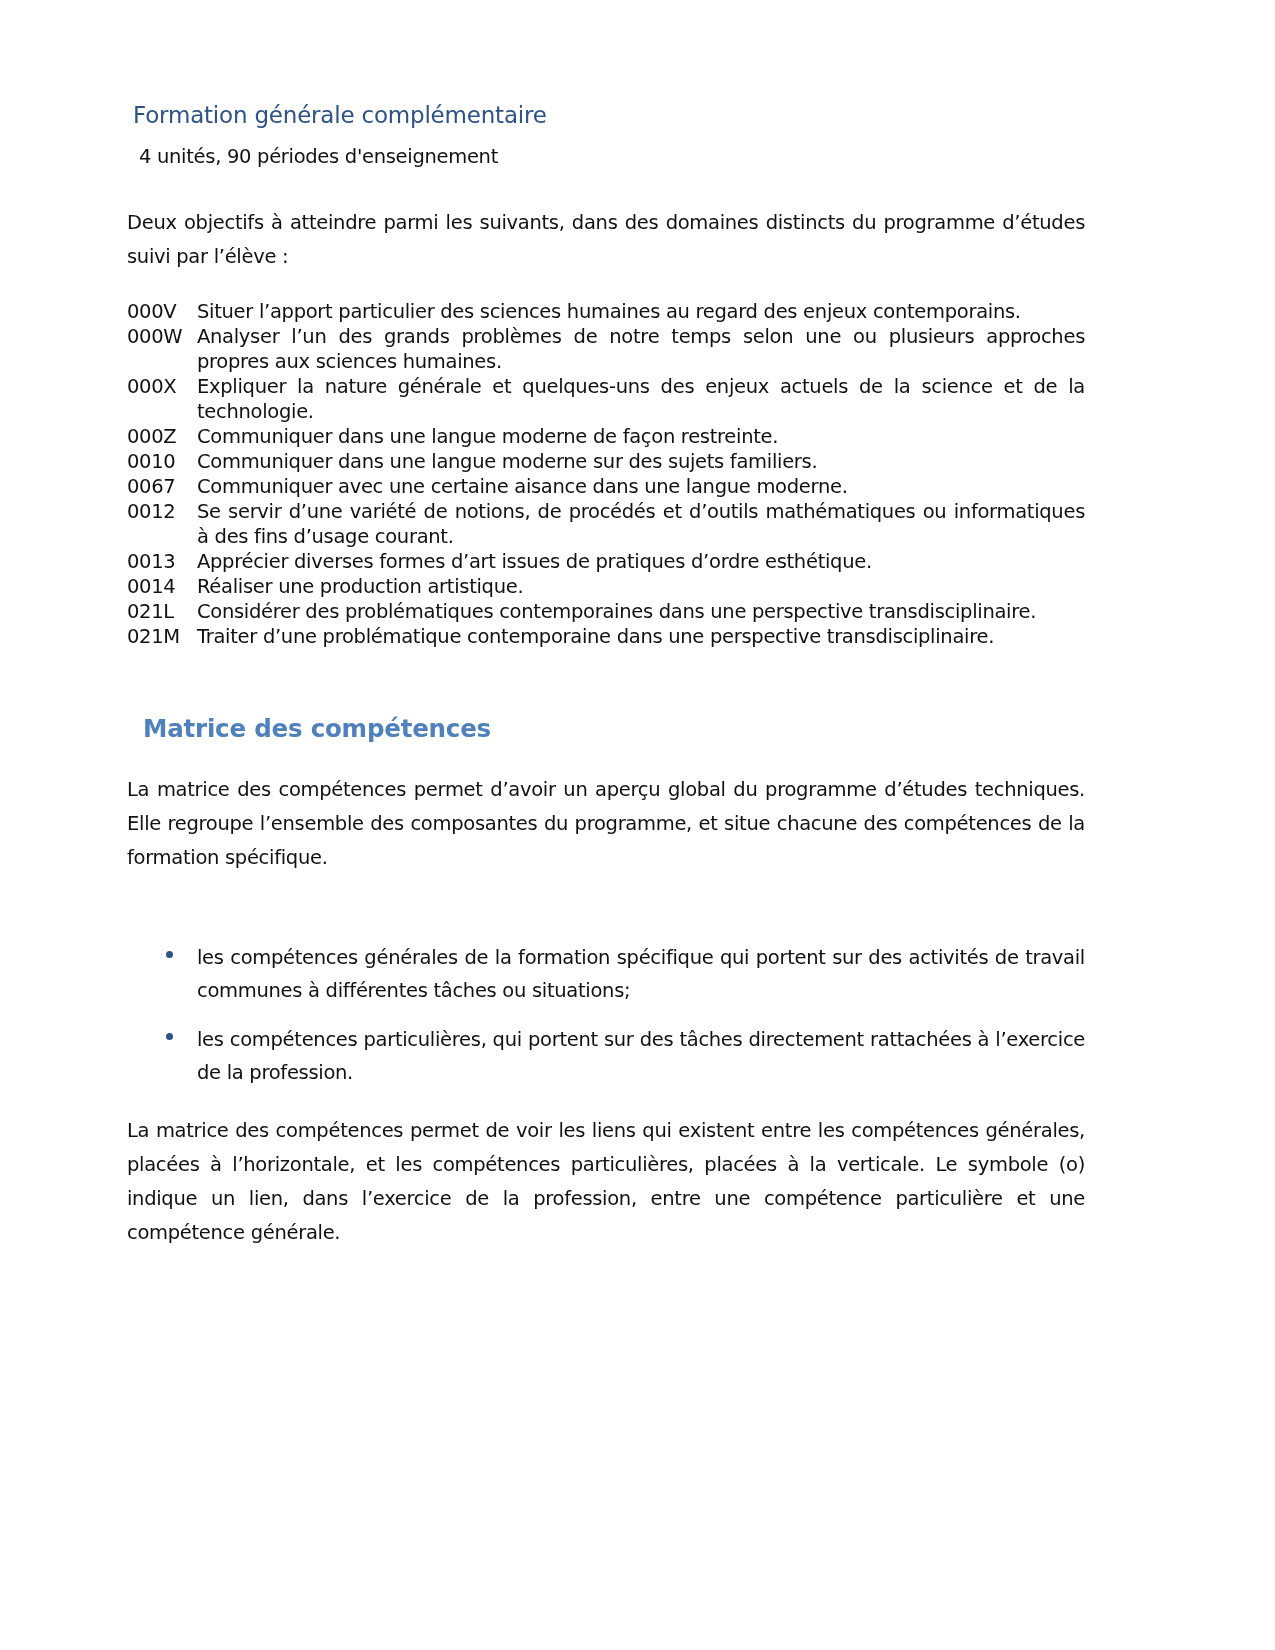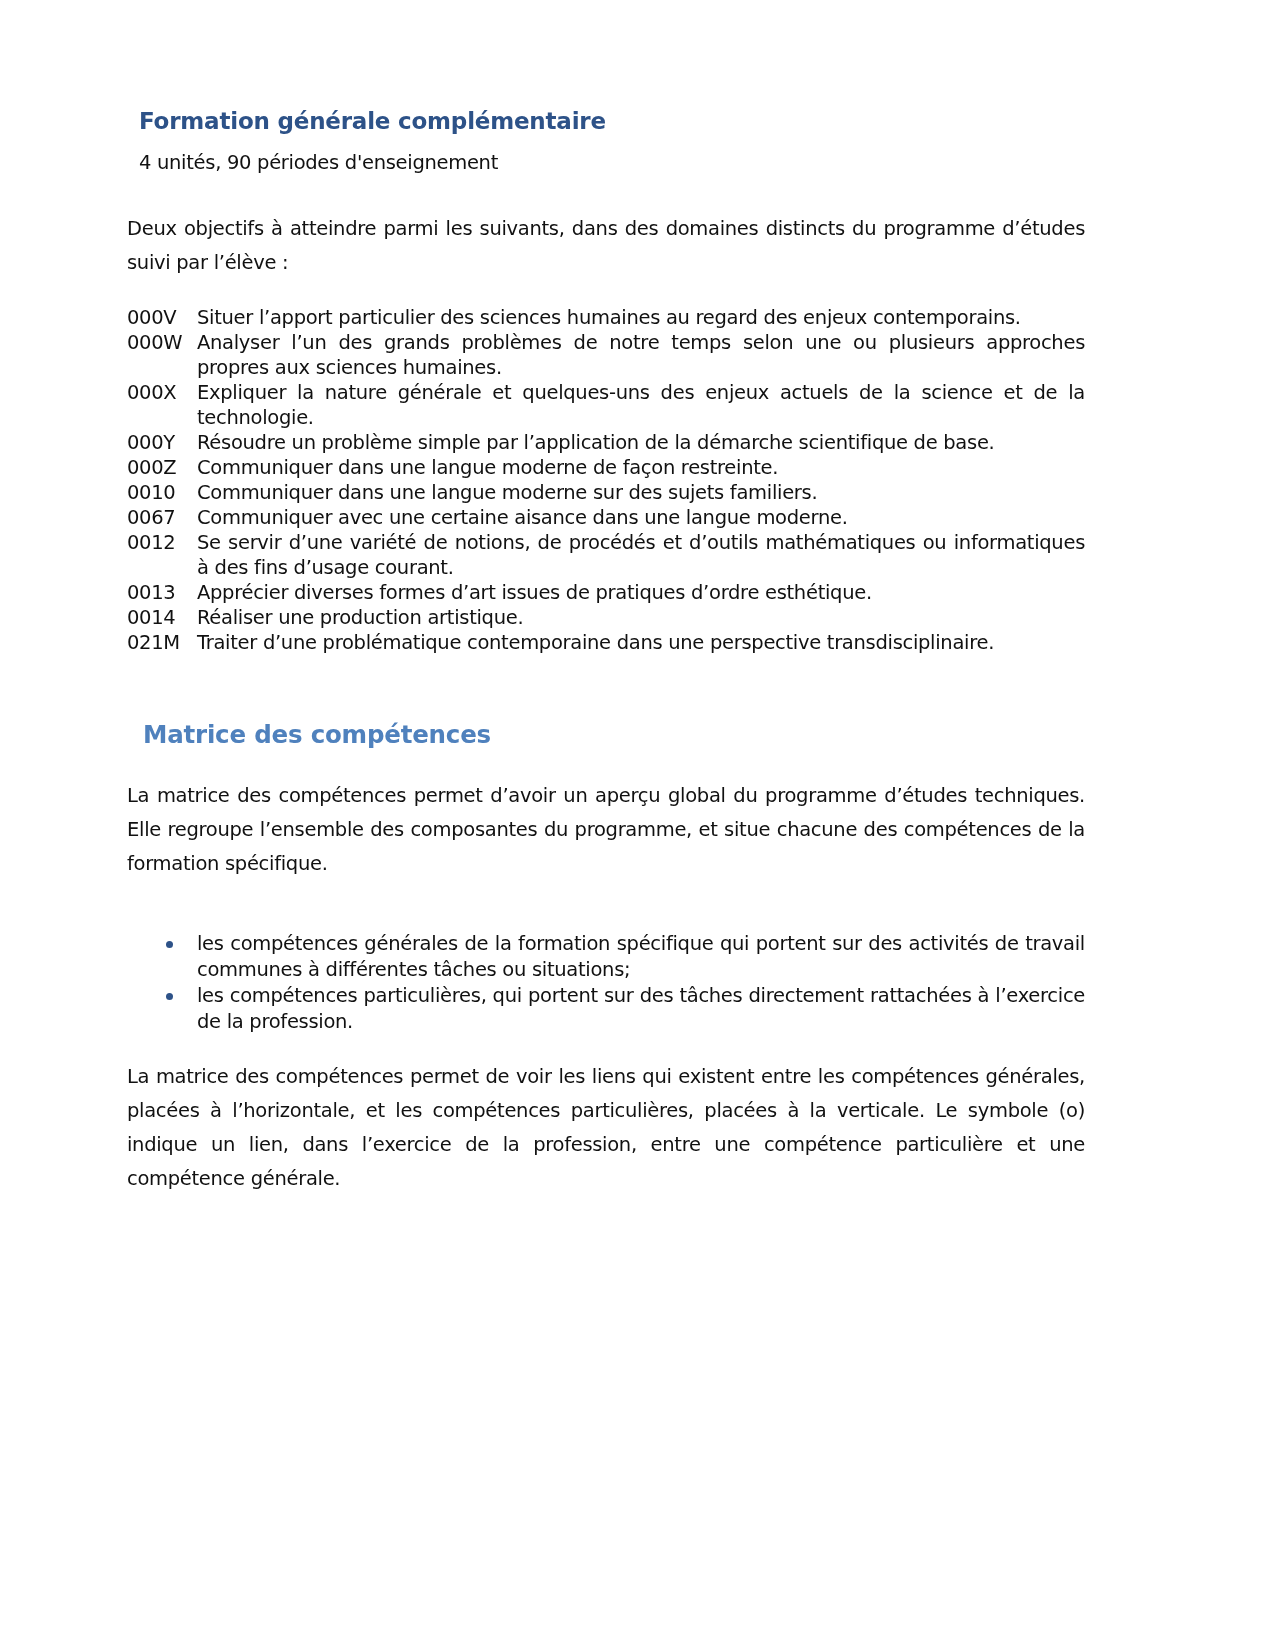--- a/index.html
+++ b/index.html
@@ -4,36 +4,36 @@
 <style>
   html, body { margin: 0; padding: 0; background: #ffffff; }
   body { width: 1275px; height: 1650px; position: relative; overflow: hidden; }
   .page {
     position: absolute; left: 127px; top: 92px; width: 958px;
     font-family: "DejaVu Sans", sans-serif;
     font-size: 19.5px; color: #111111;
     letter-spacing: -0.3px;
   }
   .h-sub {
-    color: #2d5288; font-size: 23px; font-weight: bold;
-    margin: 12px; line-height: 34px; letter-spacing: -0.2px;
+    color: #2d5288; font-size: 23px; font-weight: normal;
+    margin: 6px; line-height: 34px; letter-spacing: -0.2px;
   }
   .line { line-height: 25px; margin: 12px; }
   .p { line-height: 34px; margin: 0; text-align: justify; }
   .gap { height: 25px; }
   .obj-list { margin: 0; padding: 0; list-style: none; }
   .obj-item { display: flex; line-height: 25px; }
   .obj-code { width: 70px; flex: 0 0 70px; }
   .obj-text { flex: 1; text-align: justify; }
   .h-main {
     color: #4f81bd; font-size: 24.5px; font-weight: bold;
     margin: 16px; line-height: 36px; letter-spacing: -0.2px;
   }
   .bullets { margin: 0; padding: 0; list-style: none; }
-  .bullet-item { display: flex; line-height: 26px; }
+  .bullet-item { display: flex; line-height: 33px; margin-top: 16px; }
   .bullet-dot { width: 70px; flex: 0 0 70px; position: relative; }
   .bullet-dot::before {
     content: ""; position: absolute; left: 39px; top: 10px;
     width: 7px; height: 7px; border-radius: 50%; background: #2d5288;
   }
   .bullet-text { flex: 1; text-align: justify; }
 </style>
 </head>
 <body>
 
@@ -50,24 +50,20 @@
       </li>
     <li class="obj-item">
         <span class="obj-code">000W</span>
         <span class="obj-text">Analyser l’un des grands problèmes de notre temps selon une ou plusieurs approches propres aux sciences humaines.</span>
       </li>
     <li class="obj-item">
         <span class="obj-code">000X</span>
         <span class="obj-text">Expliquer la nature générale et quelques-uns des enjeux actuels de la science et de la technologie.</span>
       </li>
     <li class="obj-item">
-        <span class="obj-code">000Y</span>
-        <span class="obj-text">Résoudre un problème simple par l’application de la démarche scientifique de base.</span>
-      </li>
-    <li class="obj-item">
         <span class="obj-code">000Z</span>
         <span class="obj-text">Communiquer dans une langue moderne de façon restreinte.</span>
       </li>
     <li class="obj-item">
         <span class="obj-code">0010</span>
         <span class="obj-text">Communiquer dans une langue moderne sur des sujets familiers.</span>
       </li>
     <li class="obj-item">
         <span class="obj-code">0067</span>
         <span class="obj-text">Communiquer avec une certaine aisance dans une langue moderne.</span>
@@ -76,20 +72,24 @@
         <span class="obj-code">0012</span>
         <span class="obj-text">Se servir d’une variété de notions, de procédés et d’outils mathématiques ou informatiques à des fins d’usage courant.</span>
       </li>
     <li class="obj-item">
         <span class="obj-code">0013</span>
         <span class="obj-text">Apprécier diverses formes d’art issues de pratiques d’ordre esthétique.</span>
       </li>
     <li class="obj-item">
         <span class="obj-code">0014</span>
         <span class="obj-text">Réaliser une production artistique.</span>
+      </li>
+    <li class="obj-item">
+        <span class="obj-code">021L</span>
+        <span class="obj-text">Considérer des problématiques contemporaines dans une perspective transdisciplinaire.</span>
       </li>
     <li class="obj-item">
         <span class="obj-code">021M</span>
         <span class="obj-text">Traiter d’une problématique contemporaine dans une perspective transdisciplinaire.</span>
       </li>
   </ul>
 
   <div style="height:46px"></div>
   <h2 class="h-main">Matrice des compétences</h2>
   <div style="height:10px"></div>

